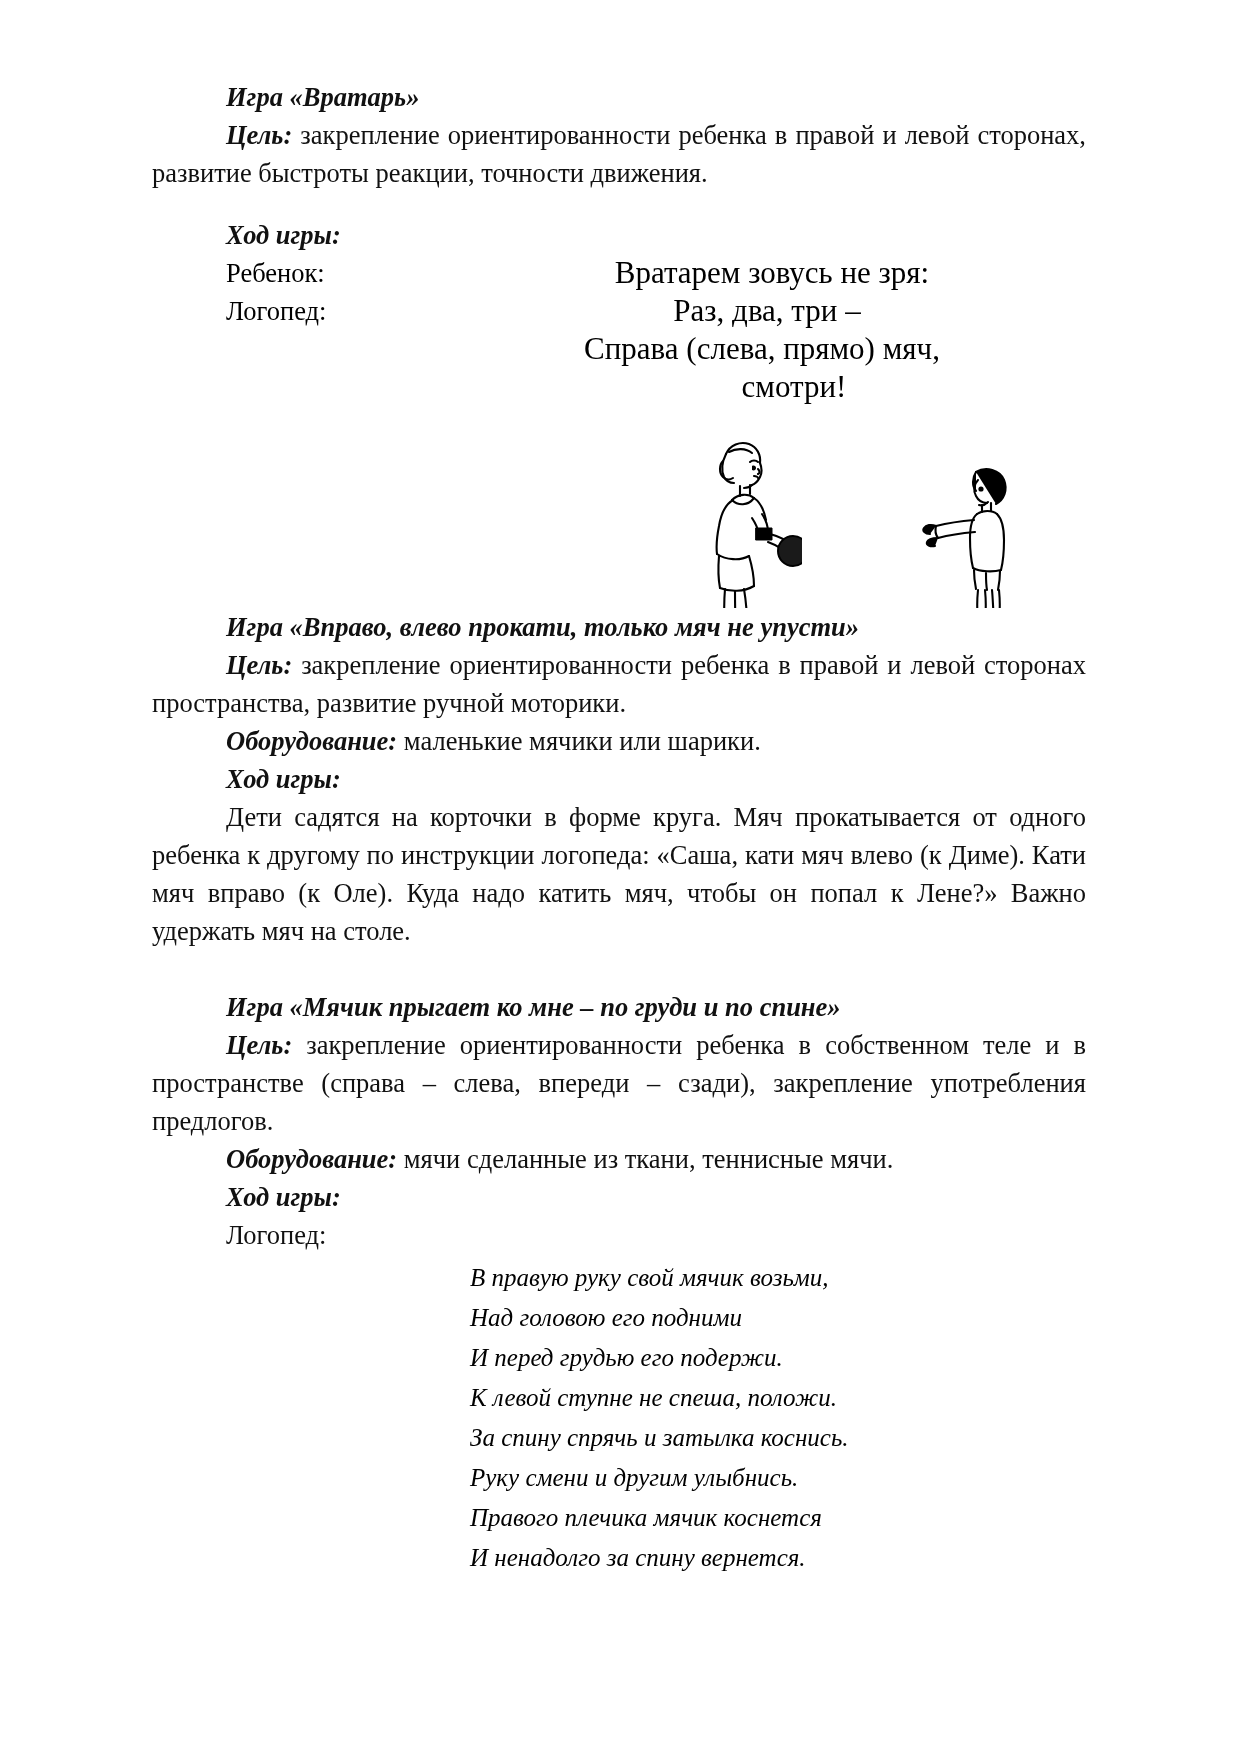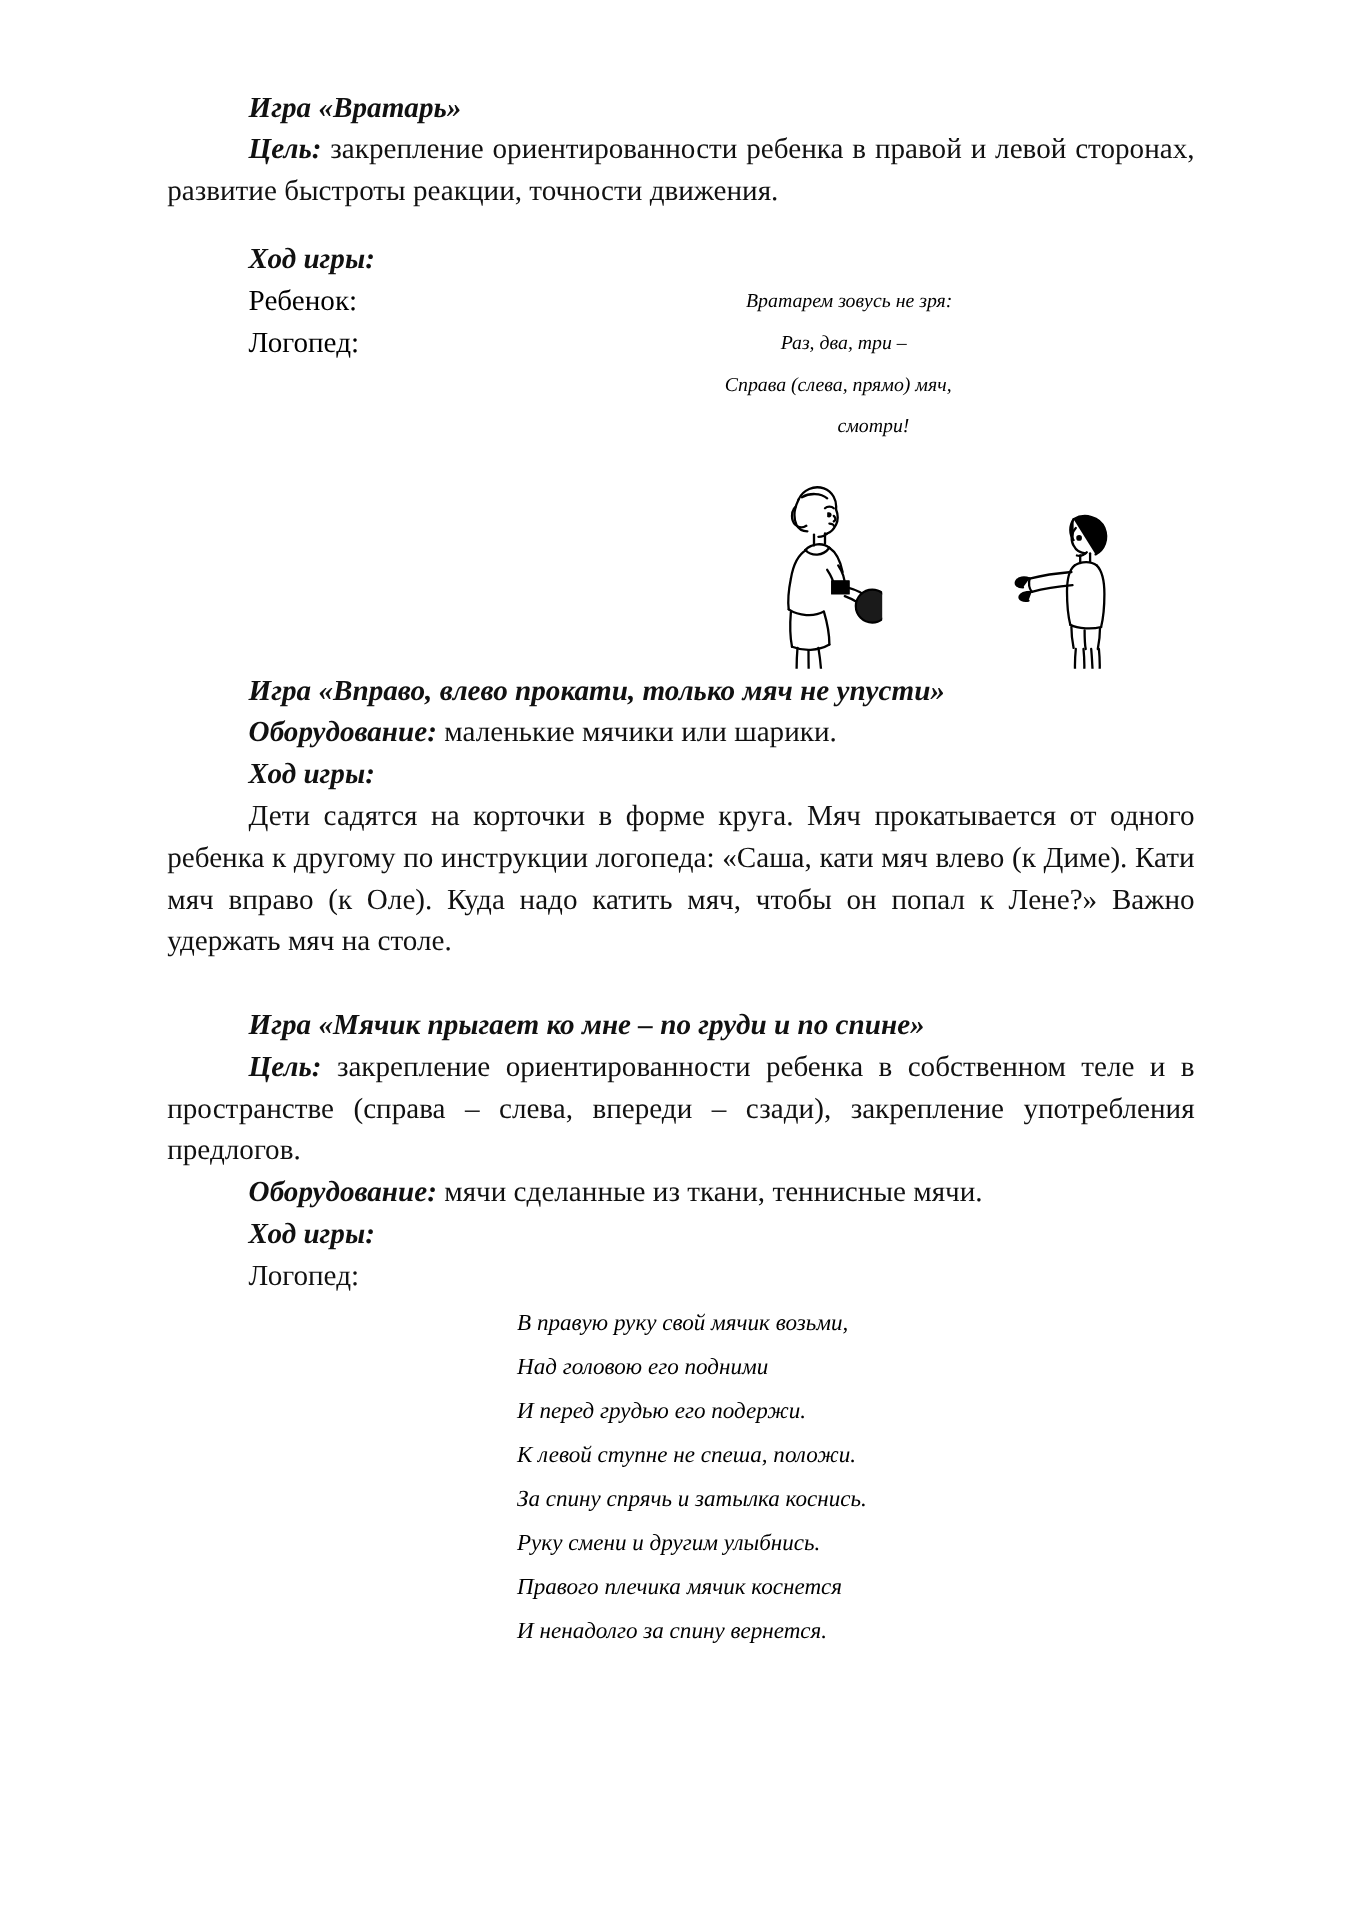--- a/index.html
+++ b/index.html
@@ -61,23 +61,22 @@
   .speaker {
     width: 286px;
     padding-left: 74px;
     box-sizing: border-box;
     flex: none;
   }
   .verse-col {
     flex: 1;
   }
   .verse-line {
-    font-style: italic;
     line-height: 38px;
-    font-size: 18px;
+    font-size: 31px;
     white-space: nowrap;
   }
   .verse-line.center { text-align: center; }
   .v-ind-1 { padding-left: 20px; }
   .v-ind-2 { padding-left: 10px; }
   .v-ind-3 { padding-left: 64px; }
 
   .illustration {
     position: relative;
     height: 180px;
@@ -92,21 +91,21 @@
     position: absolute;
     left: 770px;
     top: 30px;
   }
 
   .poem {
     margin-top: 4px;
   }
   .poem .pline {
     font-style: italic;
-    font-size: 21px;
+    font-size: 25px;
     line-height: 40px;
     padding-left: 318px;
     white-space: nowrap;
   }
 </style>
 </head>
 <body>
 
 <div class="page">
   <div class="content">
@@ -232,20 +231,21 @@
           <path d="M77 132 C78 142 78 152 77 160"></path>
 
           <path d="M53 160 C49 162 48 166 52 167 C58 168 63 167 65 164 C66 162 65 160 63 160 Z" fill="#000000" stroke="#000000"></path>
           <path d="M70 160 C66 162 65 166 69 167 C75 168 80 167 82 164 C83 162 82 160 80 160 Z" fill="#000000" stroke="#000000"></path>
         </g>
       </svg>
     </div>
 
     <p class="heading">Игра «Вправо, влево прокати, только мяч не упусти»</p>
 
+    <p class="indent"><span class="subhead">Цель:</span><span> закрепление ориентированности ребенка в правой и левой сторонах пространства, развитие ручной моторики.</span></p>
 
     <p class="runhead"><span class="subhead">Оборудование:</span><span> маленькие мячики или шарики.</span></p>
 
     <p class="runhead subhead">Ход игры:</p>
 
     <p class="indent">Дети садятся на корточки в форме круга. Мяч прокатывается от одного ребенка к другому по инструкции логопеда: «Саша, кати мяч влево (к Диме). Кати мяч вправо (к Оле). Куда надо катить мяч, чтобы он попал к Лене?» Важно удержать мяч на столе.</p>
 
     <div class="gap-lg"></div>
 
     <p class="heading">Игра «Мячик прыгает ко мне – по груди и по спине»</p>

